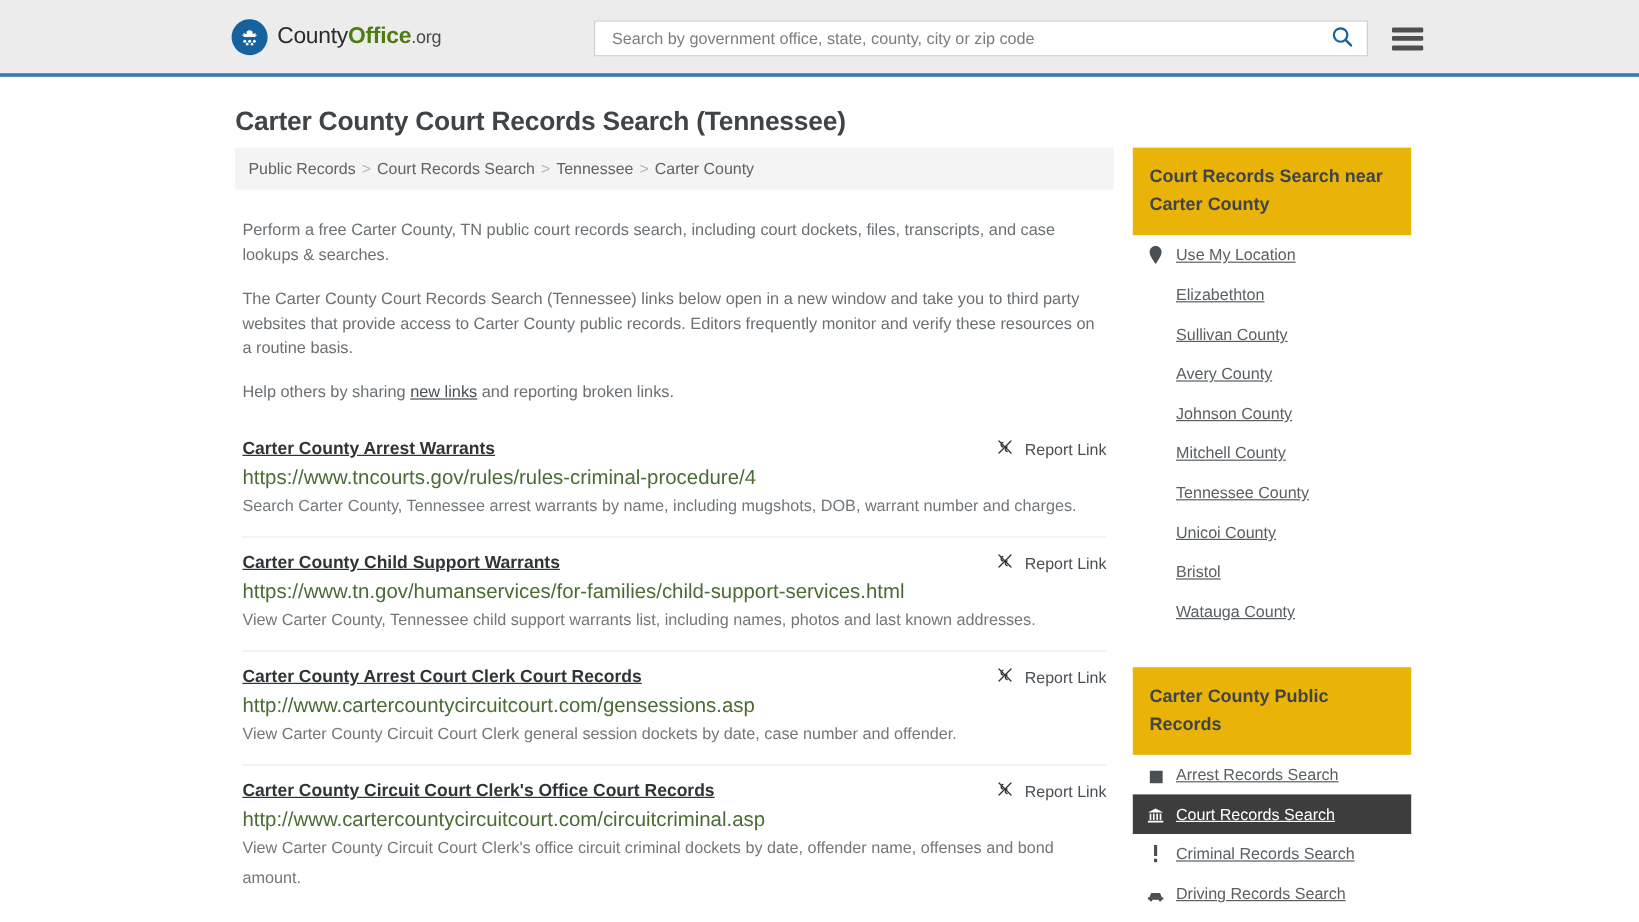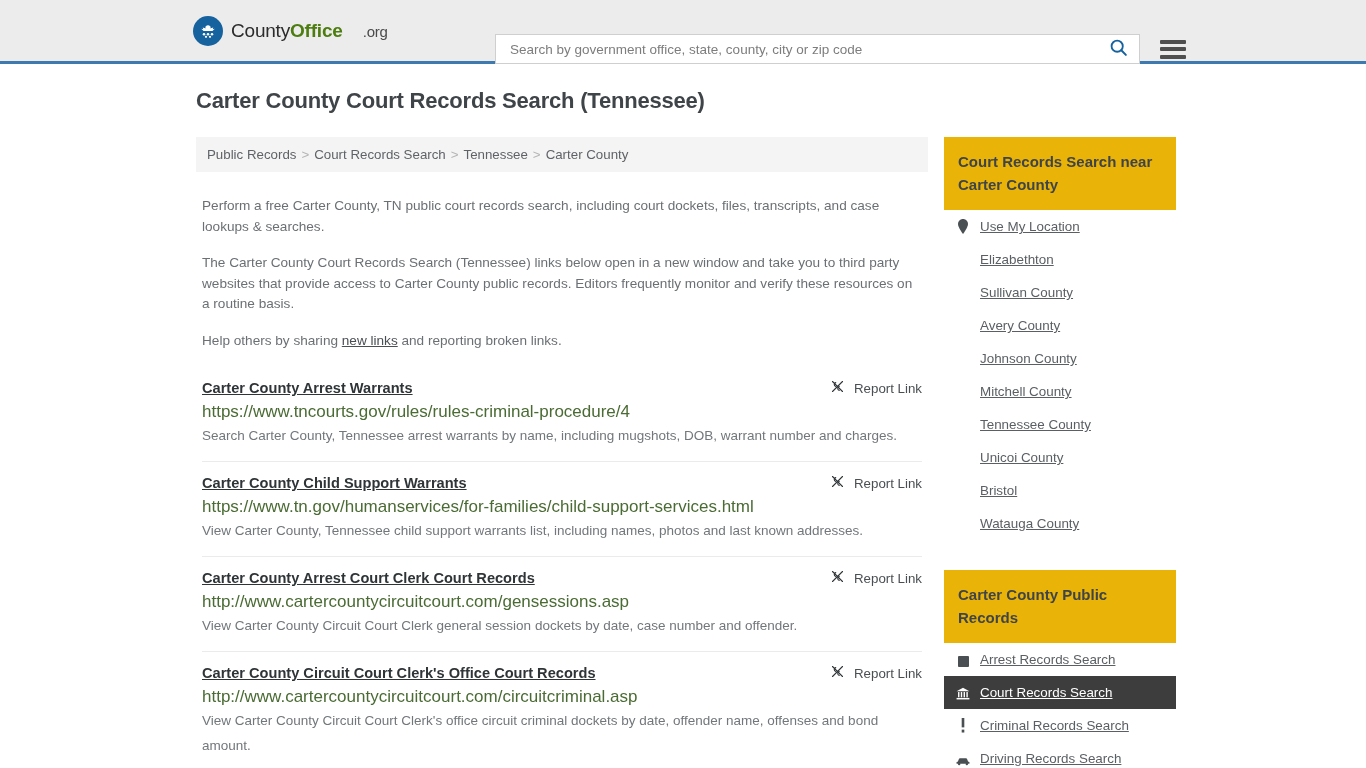--- a/index.html
+++ b/index.html
@@ -39,26 +39,26 @@
   }
   .logo-text {
     margin-left: 8px;
     font-size: 19px;
     letter-spacing: -0.2px;
     color: #2b2b2b;
     white-space: nowrap;
   }
   .logo-text .b { color: #4d7c0f; font-weight: bold; }
   .logo-text .n { font-weight: normal; }
-  .logo-text .org { font-size: 15px; color: #4a4a4a; margin-left: 20px; }
+  .logo-text .org { font-size: 15px; color: #4a4a4a; }
 
   .search-zone {
     position: absolute;
     left: 495px;
-    top: 34px;
+    top: 17px;
     display: flex;
     align-items: center;
   }
   .search-box {
     width: 645px;
     height: 30px;
     background: #fff;
     border: 1px solid #cfcfcf;
     display: flex;
     align-items: center;
@@ -102,21 +102,21 @@
   .page {
     width: 980px;
     margin: 0 auto;
     padding-left: 3px;
     display: block;
   }
   .page-title {
     font-size: 22px;
     font-weight: bold;
     color: #3f4448;
-    margin: 24px 0 23px 0;
+    margin: 24px 0 9px 0;
     letter-spacing: -0.2px;
   }
   .cols { display: flex; align-items: flex-start; }
   .main-col { width: 732px; flex: 0 0 732px; }
   .side-col { width: 232px; flex: 0 0 232px; margin-left: 16px; }
 
   
   .breadcrumb {
     background: #f4f4f4;
     padding: 10px 11px;

